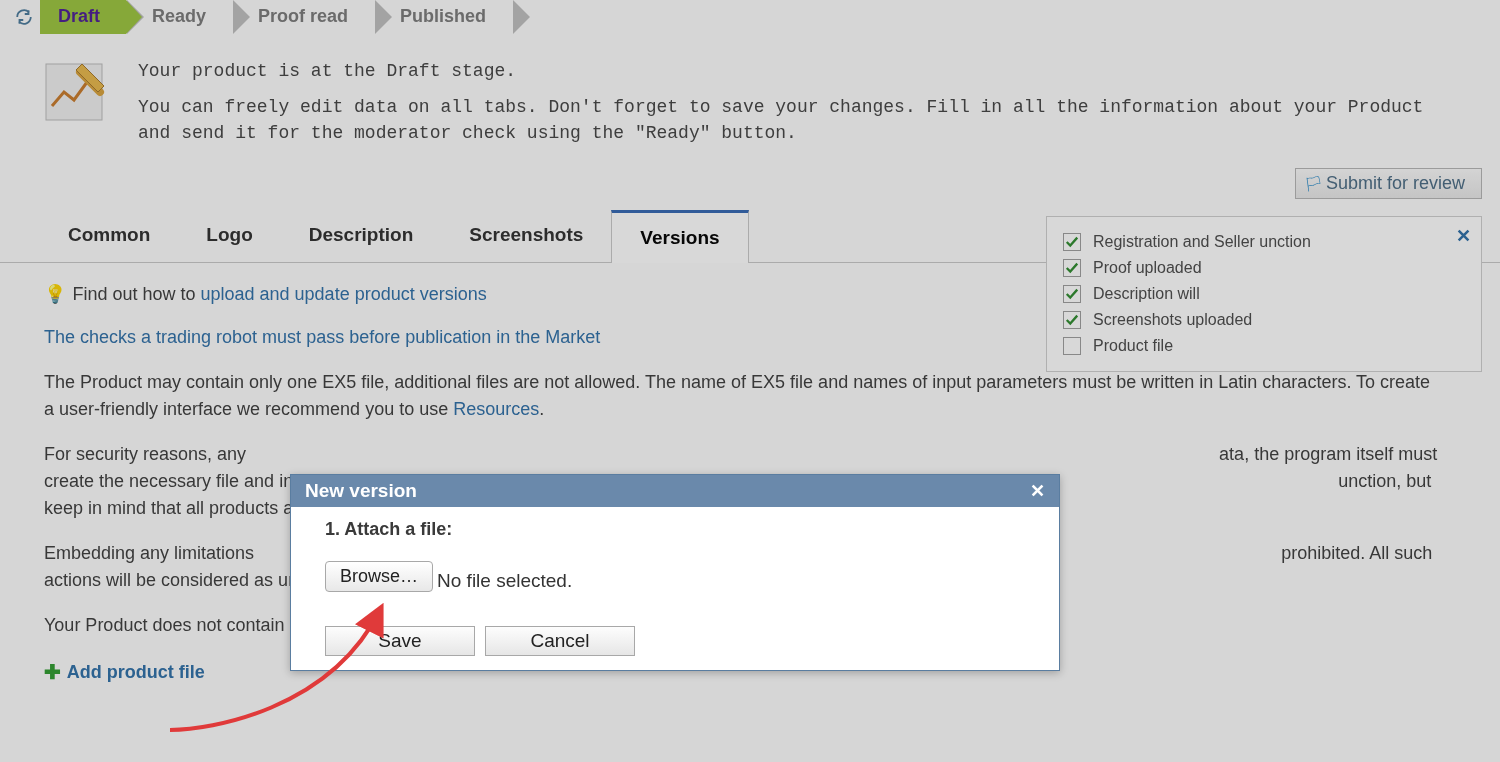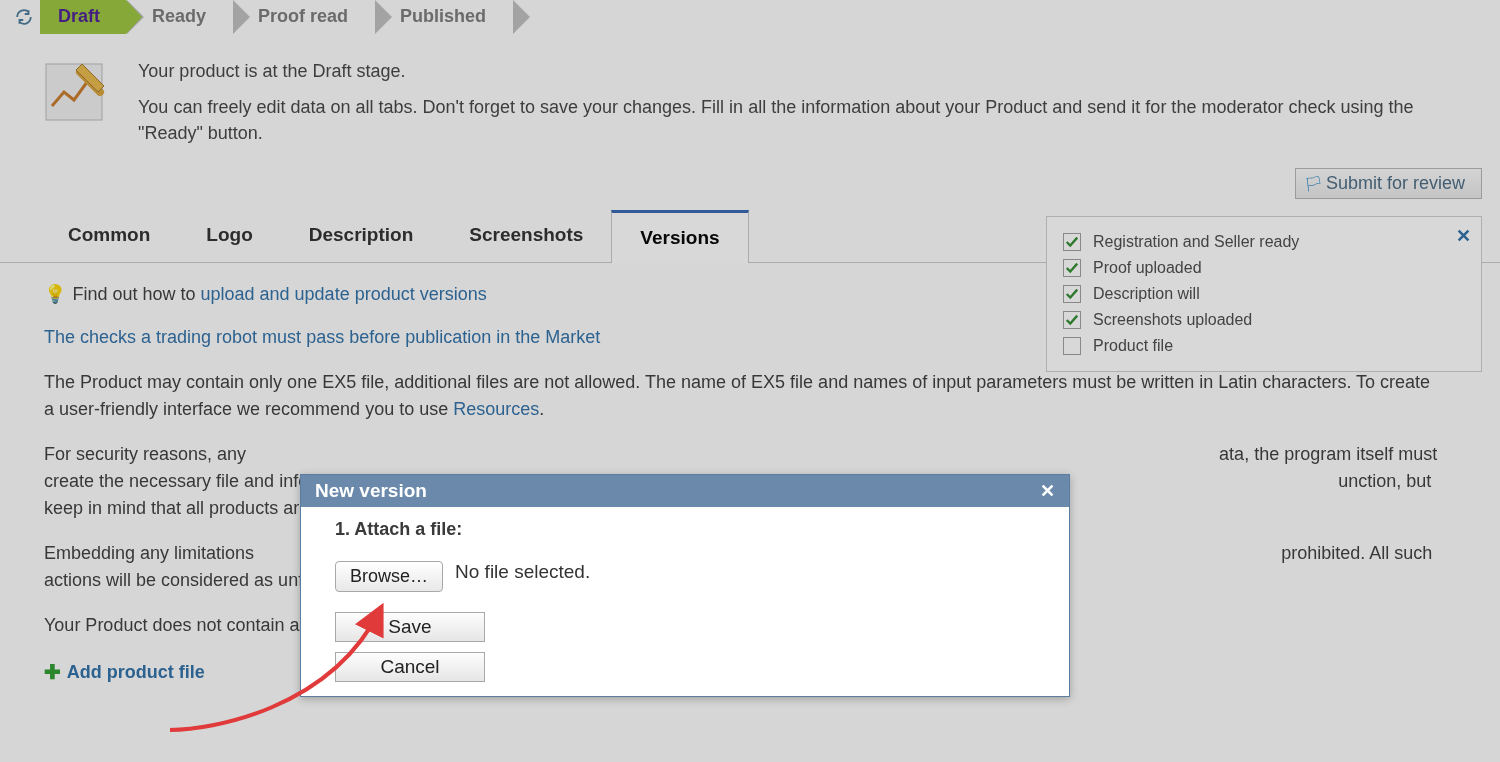--- a/index.html
+++ b/index.html
@@ -86,21 +86,21 @@
     padding: 24px 40px 10px 40px;
     gap: 26px;
     position: relative;
   }
   .info-icon {
     width: 72px;
     height: 72px;
     flex-shrink: 0;
   }
   .info-text { flex: 1; line-height: 1.45; color: #444; }
-  .info-text p { margin: 0 0 10px 0; max-width: 1340px; }
+  .info-text p { margin: 0 0 10px 0; max-width: 1340px; font-family: Liberation Mono, monospace; }
   .submit-wrap {
     position: absolute;
     right: 18px;
     top: 168px;
   }
   .submit-btn {
     border: 1px solid #b5b5b5;
     background: linear-gradient(#fafafa, #e8e8e8);
     padding: 4px 16px 4px 30px;
     font-size: 18px;
@@ -213,21 +213,21 @@
     left: 150px;
     top: 580px;
     width: 280px;
     height: 170px;
     pointer-events: none;
     z-index: 120;
   }
   
   .modal {
     position: absolute;
-    left: 300px;
+    left: 290px;
     top: 474px;
     width: 770px;
     border: 1px solid #5a7da0;
     background: #fff;
     z-index: 100;
     box-shadow: 0 2px 8px rgba(0,0,0,0.25);
     font-size: 18px;
   }
   .modal-title {
     background: #6a89ab;
@@ -247,23 +247,23 @@
   .modal-body {
     padding: 12px 20px 14px 34px;
   }
   .modal-body .step-label {
     font-weight: 700;
     color: #3a3a3a;
     margin-bottom: 21px;
   }
   .file-row {
     display: flex;
-    align-items: flex-start;
-    gap: 12px;
-    margin-bottom: 2px;
+    align-items: flex-end;
+    gap: 4px;
+    margin-bottom: 16px;
   }
   .browse-btn {
     border: 1px solid #a8a8a8;
     border-radius: 4px;
     background: linear-gradient(#fff, #e8e8e8);
     padding: 4px 14px;
     font-size: 18px;
     color: #222;
     cursor: pointer;
   }
@@ -271,21 +271,20 @@
   .allowed {
     color: #888;
     font-size: 16px;
     margin-top: 6px;
   }
   .modal-actions {
     display: flex;
     gap: 10px;
     padding-right: 10px;
     padding-top: 18px;
-    flex-direction: column;
   }
   .modal-btn {
     width: 150px;
     border: 1px solid #a8a8a8;
     background: linear-gradient(#fdfdfd, #e6e6e6);
     font-size: 19px;
     padding: 3px 0;
     text-align: center;
     cursor: pointer;
     color: #222;
@@ -340,21 +339,21 @@
   </div>
 
   <div class="checklist">
     <span class="close-x">✕</span>
     <div class="check-item">
       <span class="cb checked">
         <svg width="14" height="14" viewBox="0 0 16 16">
             <path d="M2 8 L6 12 L14 3" stroke="#2e8b2e" stroke-width="2.6" fill="none"></path>
           </svg>
       </span>
-      <span>Registration and Seller ready</span>
+      <span>Registration and Seller unction</span>
     </div>
     <div class="check-item">
       <span class="cb checked">
         <svg width="14" height="14" viewBox="0 0 16 16">
             <path d="M2 8 L6 12 L14 3" stroke="#2e8b2e" stroke-width="2.6" fill="none"></path>
           </svg>
       </span>
       <span>Proof uploaded</span>
     </div>
     <div class="check-item">

